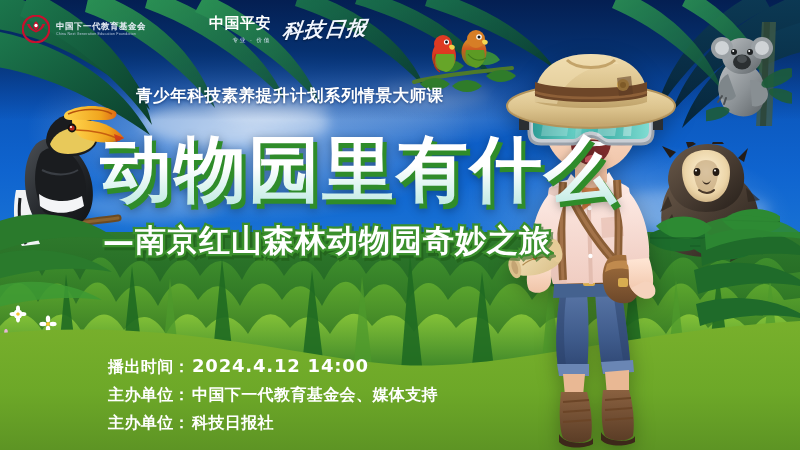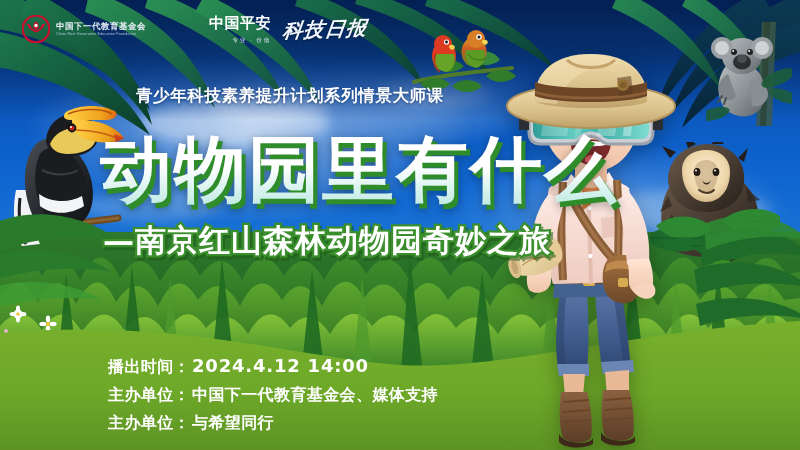--- a/index.html
+++ b/index.html
@@ -666,18 +666,18 @@
       <div class="info-row time">
         <span class="info-lab">播出时间：</span>
         <span class="info-val">2024.4.12  14:00</span>
       </div>
       <div class="info-row">
         <span class="info-lab">主办单位：</span>
         <span class="info-val">中国下一代教育基金会、媒体支持</span>
       </div>
       <div class="info-row">
         <span class="info-lab">主办单位：</span>
-        <span class="info-val">与希望同行</span>
+        <span class="info-val">科技日报社</span>
       </div>
     </div>
   </div>
 
 </div>
 
 </body></html>

